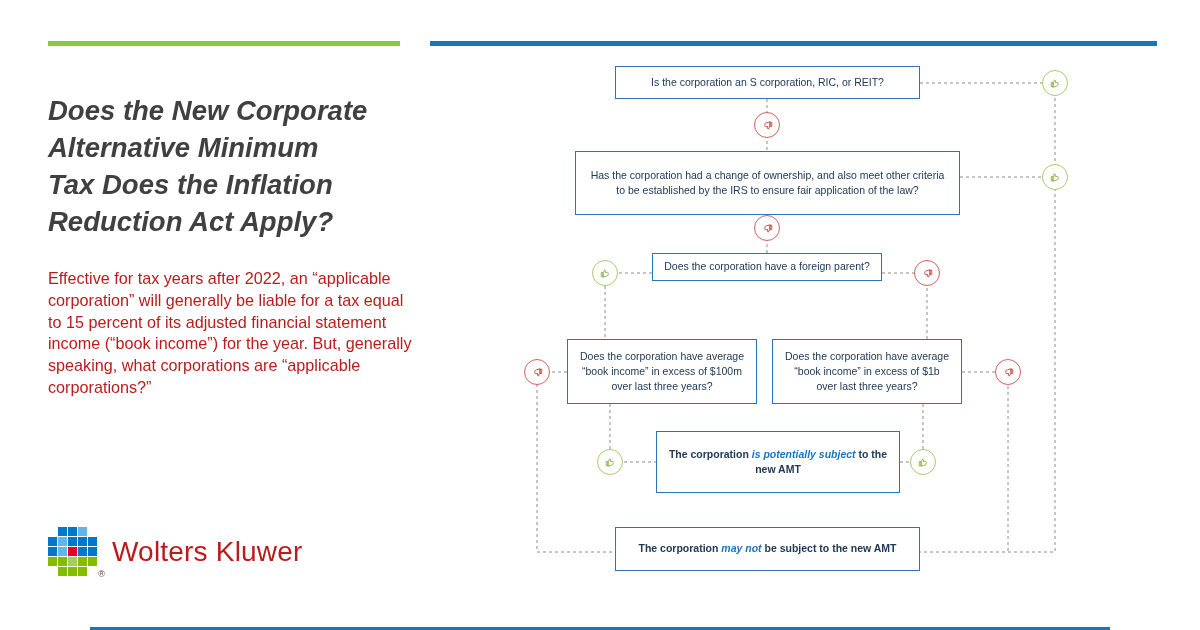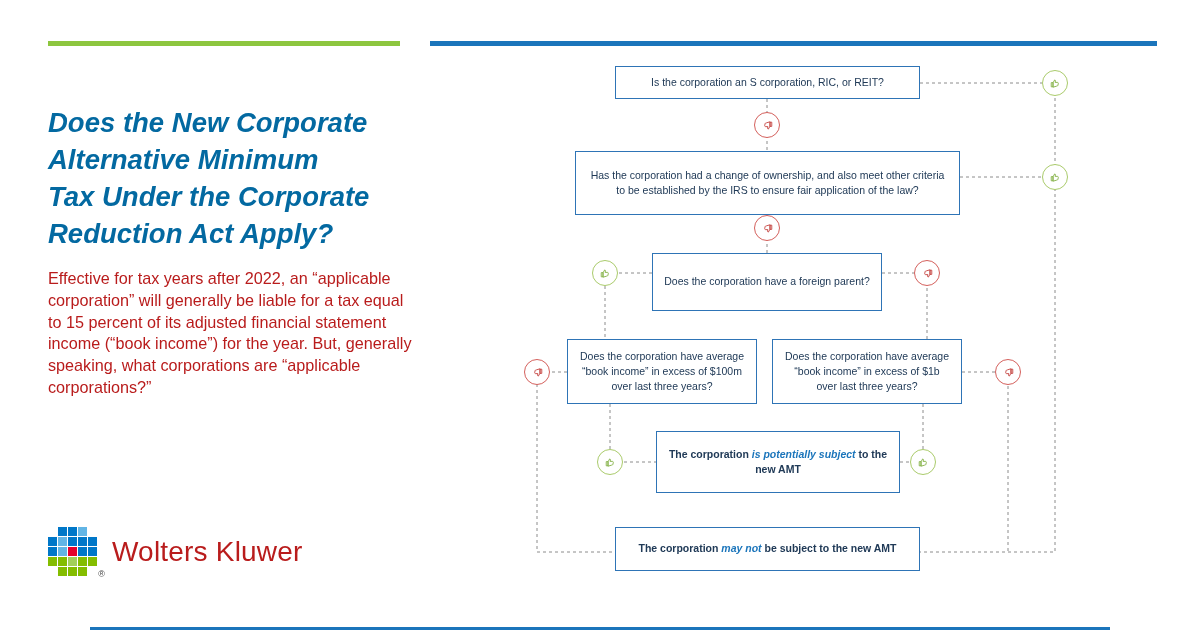--- a/index.html
+++ b/index.html
@@ -7,21 +7,21 @@
           font-family:"Liberation Sans",sans-serif;}
 
   
   .bar{position:absolute;height:5px;}
   .bar.green{left:48px;top:41px;width:352px;background:#8DC63F;}
   .bar.blue{left:430px;top:41px;width:727px;background:#1B75BB;}
   .bar.bottom{left:90px;bottom:0;width:1020px;height:3px;background:#1B75BB;}
 
   
   .title{position:absolute;left:48px;top:92px;width:380px;font-size:27.5px;line-height:37px;
-         font-weight:700;font-style:italic;color:#0369a1;margin-top:12px;}
+         font-weight:700;font-style:italic;color:#404040;}
   .lead{position:absolute;left:48px;top:268px;width:364px;font-size:16.2px;line-height:21.8px;
         color:#b91c1c;}
 
   
   .logo{position:absolute;left:48px;top:527px;display:flex;align-items:center;}
   .globe-wrap{position:relative;width:50px;height:50px;}
   .globe{width:50px;height:50px;display:block;}
   .rmark{position:absolute;right:-7px;bottom:-2px;font-size:9px;color:#3f3f3f;}
   .logo-text{margin-left:14px;font-size:28px;color:#b91c1c;letter-spacing:.2px;}
 
@@ -31,21 +31,21 @@
 
   
   .qbox,.rbox{position:absolute;box-sizing:border-box;border:1px solid #2E74B6;background:#fff;
        display:flex;align-items:center;justify-content:center;text-align:center;
        font-size:10.5px;line-height:1.45;color:#203A57;padding:3px 10px;}
   .rbox{font-weight:700;}
   .emph{color:#1B75BB;font-style:italic;font-weight:700;}
 
   .q1{left:615px;top:66px;width:305px;height:33px;}
   .q2{left:575px;top:151px;width:385px;height:64px;}
-  .q3{left:652px;top:253px;width:230px;height:58px;}
+  .q3{left:652px;top:253px;width:230px;height:28px;}
   .q4a{left:567px;top:339px;width:190px;height:65px;}
   .q4b{left:772px;top:339px;width:190px;height:65px;}
   .r1{left:656px;top:431px;width:244px;height:62px;}
   .r2{left:615px;top:527px;width:305px;height:44px;}
 
   
   .thumb{position:absolute;width:26px;height:26px;border-radius:50%;background:#fff;
          box-sizing:border-box;display:flex;align-items:center;justify-content:center;}
   .thumb.up{border:1px solid #AACB6B;color:#7FAE3F;}
   .thumb.down{border:1px solid #D4605C;color:#C23B38;}
@@ -71,21 +71,21 @@
 
 <div class="canvas">
 
   <div class="bar green"></div>
   <div class="bar blue"></div>
   <div class="bar bottom"></div>
 
   <div class="title">
     <div>Does the New Corporate</div>
     <div>Alternative Minimum</div>
-    <div>Tax Under the Corporate</div>
+    <div>Tax Does the Inflation</div>
     <div>Reduction Act Apply?</div>
   </div>
 
   <div class="lead">Effective for tax years after 2022, an “applicable corporation” will generally be liable for a tax equal to 15 percent of its adjusted financial statement income (“book income”) for the year. But, generally speaking, what corporations are “applicable corporations?”</div>
 
   <div class="logo">
     <div class="globe-wrap">
       <svg class="globe" viewBox="0 0 50 50">
         <rect x="10" y="0" width="9" height="9" fill="#0077C8"></rect>
           <rect x="20" y="0" width="9" height="9" fill="#0077C8"></rect>

